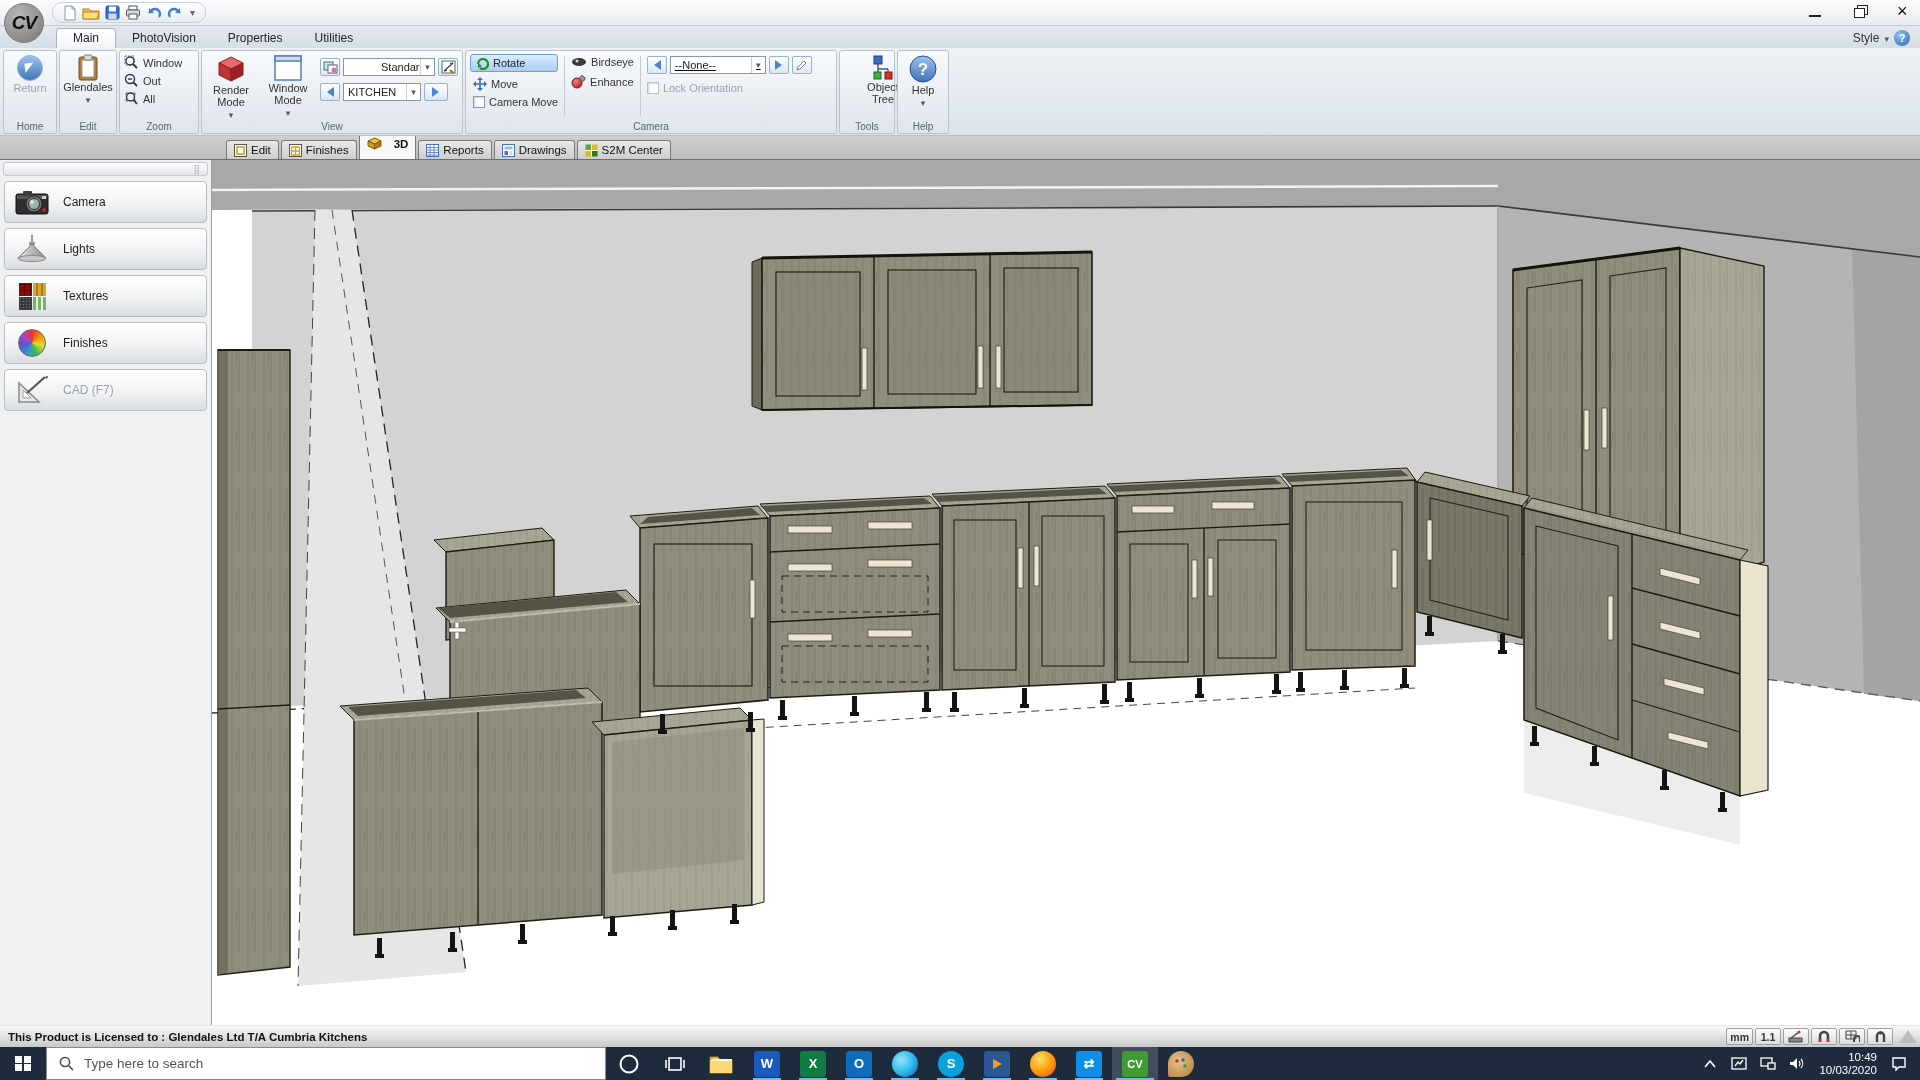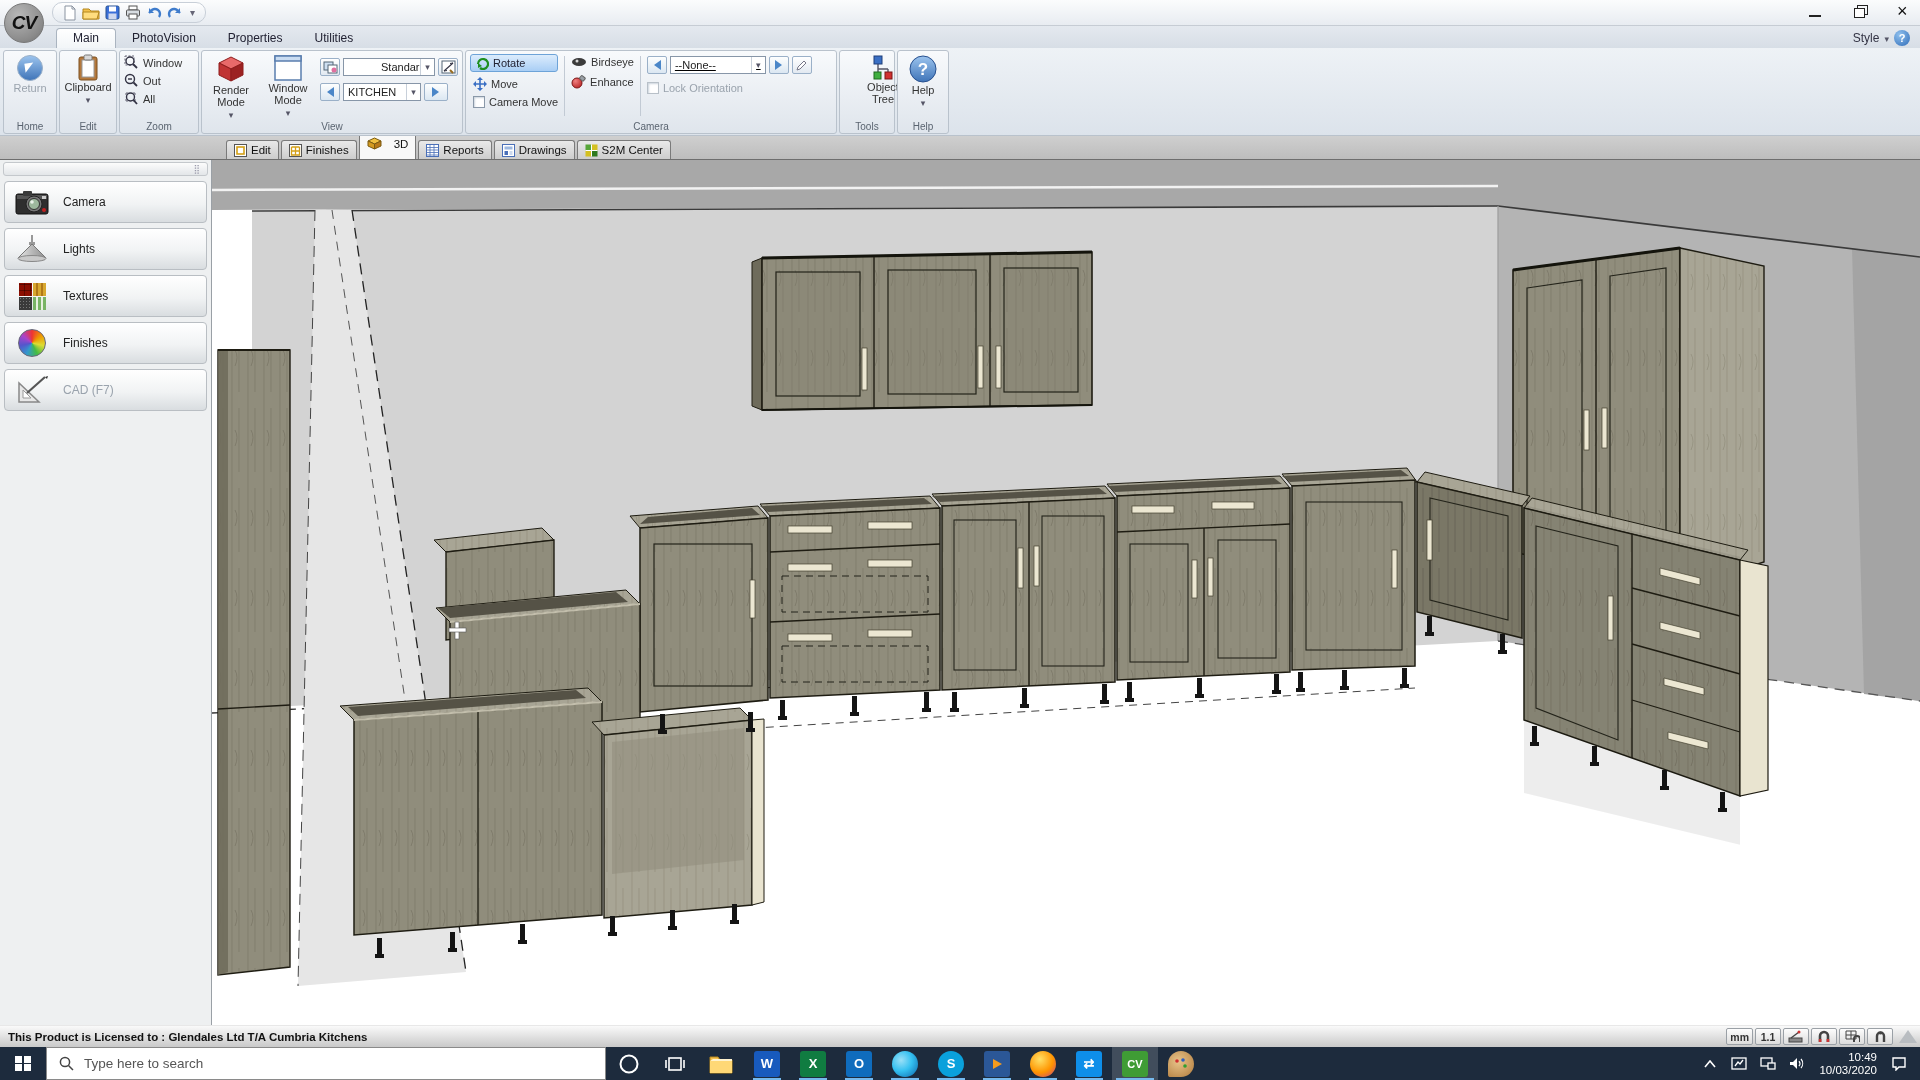--- a/index.html
+++ b/index.html
@@ -50,21 +50,21 @@
   .tri-r{width:0;height:0;border:5px solid transparent;border-left:7px solid #4a86c8;margin-right:-4px;}
   .rotate-chip{display:flex;align-items:center;gap:4px;padding:1px 7px 1px 4px;border:1px solid #6da3d8;border-radius:3px;
                background:linear-gradient(#dcecfc,#a9cef5);font-size:11px;color:#223;cursor:pointer;}
   .iconbtn{width:20px;height:18px;border:1px solid #9ab0c8;border-radius:2px;background:linear-gradient(#fff,#e2e9f1);display:flex;align-items:center;justify-content:center;cursor:pointer;}
   .vsep{width:1px;background:#c2cad4;margin:2px 6px;align-self:stretch;}
 
   
   .viewtabs{height:24px;background:linear-gradient(#cfcfcf,#bdbdbd);border-bottom:1px solid #6e6e6e;display:flex;align-items:flex-end;padding-left:226px;gap:2px;}
   .vtab{display:flex;align-items:center;gap:4px;height:19px;padding:0 7px;font-size:11.5px;color:#111;
         background:linear-gradient(#e9e9e9,#cdcdcd);border:1px solid #7a7a7a;border-bottom:none;border-radius:3px 3px 0 0;cursor:pointer;}
-  .vtab.active{background:#f8f8f8;height:32px;font-weight:normal;gap:12px;}
+  .vtab.active{background:#f8f8f8;height:32px;font-weight:bold;gap:12px;}
 
   
   .main{display:flex;height:865px;}
   .sidebar{width:212px;background:#eef0f1;border-right:1px solid #9aa0a6;padding:2px 3px;}
   .grip{height:14px;border:1px solid #c4c8cc;border-radius:3px;background:linear-gradient(#fcfcfc,#e3e6e9);
         display:flex;align-items:center;justify-content:flex-end;padding-right:6px;color:#99a;font-size:9px;letter-spacing:1px;margin-bottom:4px;}
   .side-item{height:42px;margin:5px 1px;border:1px solid #b9bec3;border-radius:4px;cursor:pointer;
              background:linear-gradient(#ffffff,#f1f3f4 55%,#d9dde0);display:flex;align-items:center;gap:14px;padding:0 10px;}
   .side-item .lbl{font-size:12px;color:#222;}
   .side-item .lbl.dis{color:#9aa3ad;}
@@ -170,21 +170,21 @@
       <div class="rgroup-label">Home</div>
     </div>
 
     <div class="rgroup" style="width:58px;justify-content:center;">
       <div class="rbtn">
         <svg width="22" height="27">
           <rect x="2" y="3" width="18" height="23" rx="2" fill="#b5793c" stroke="#7d5020"></rect>
           <rect x="5" y="6" width="12" height="17" fill="#fff" stroke="#999"></rect>
           <rect x="7" y="1" width="8" height="5" rx="1.5" fill="#d8d8d8" stroke="#777"></rect>
         </svg>
-        <span>Clipboard</span>
+        <span>Glendales</span>
         <span class="caret"></span>
       </div>
       <div class="rgroup-label">Edit</div>
     </div>
 
     <div class="rgroup" style="width:80px;">
       <div class="stack" style="padding-top:1px;">
         <div class="srow">
           <svg width="15" height="15">
               <rect x="1" y="1" width="9" height="9" fill="none" stroke="#667" stroke-dasharray="2 1.5"></rect>

